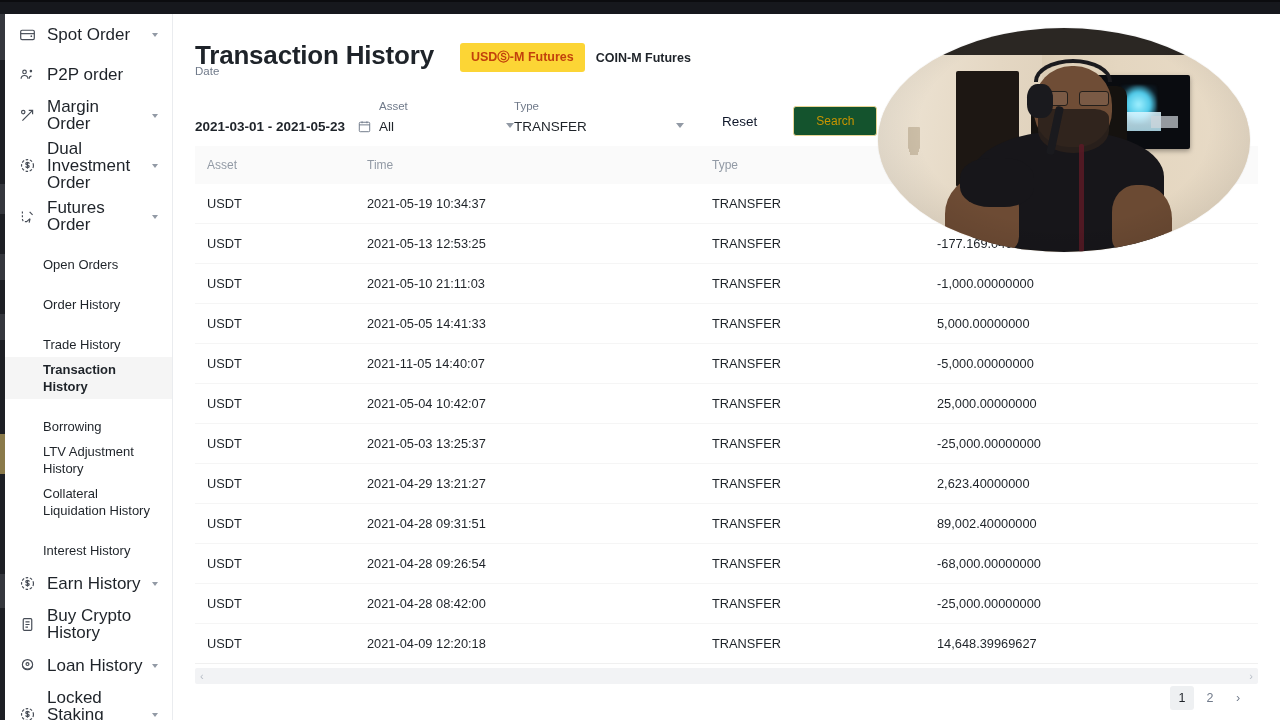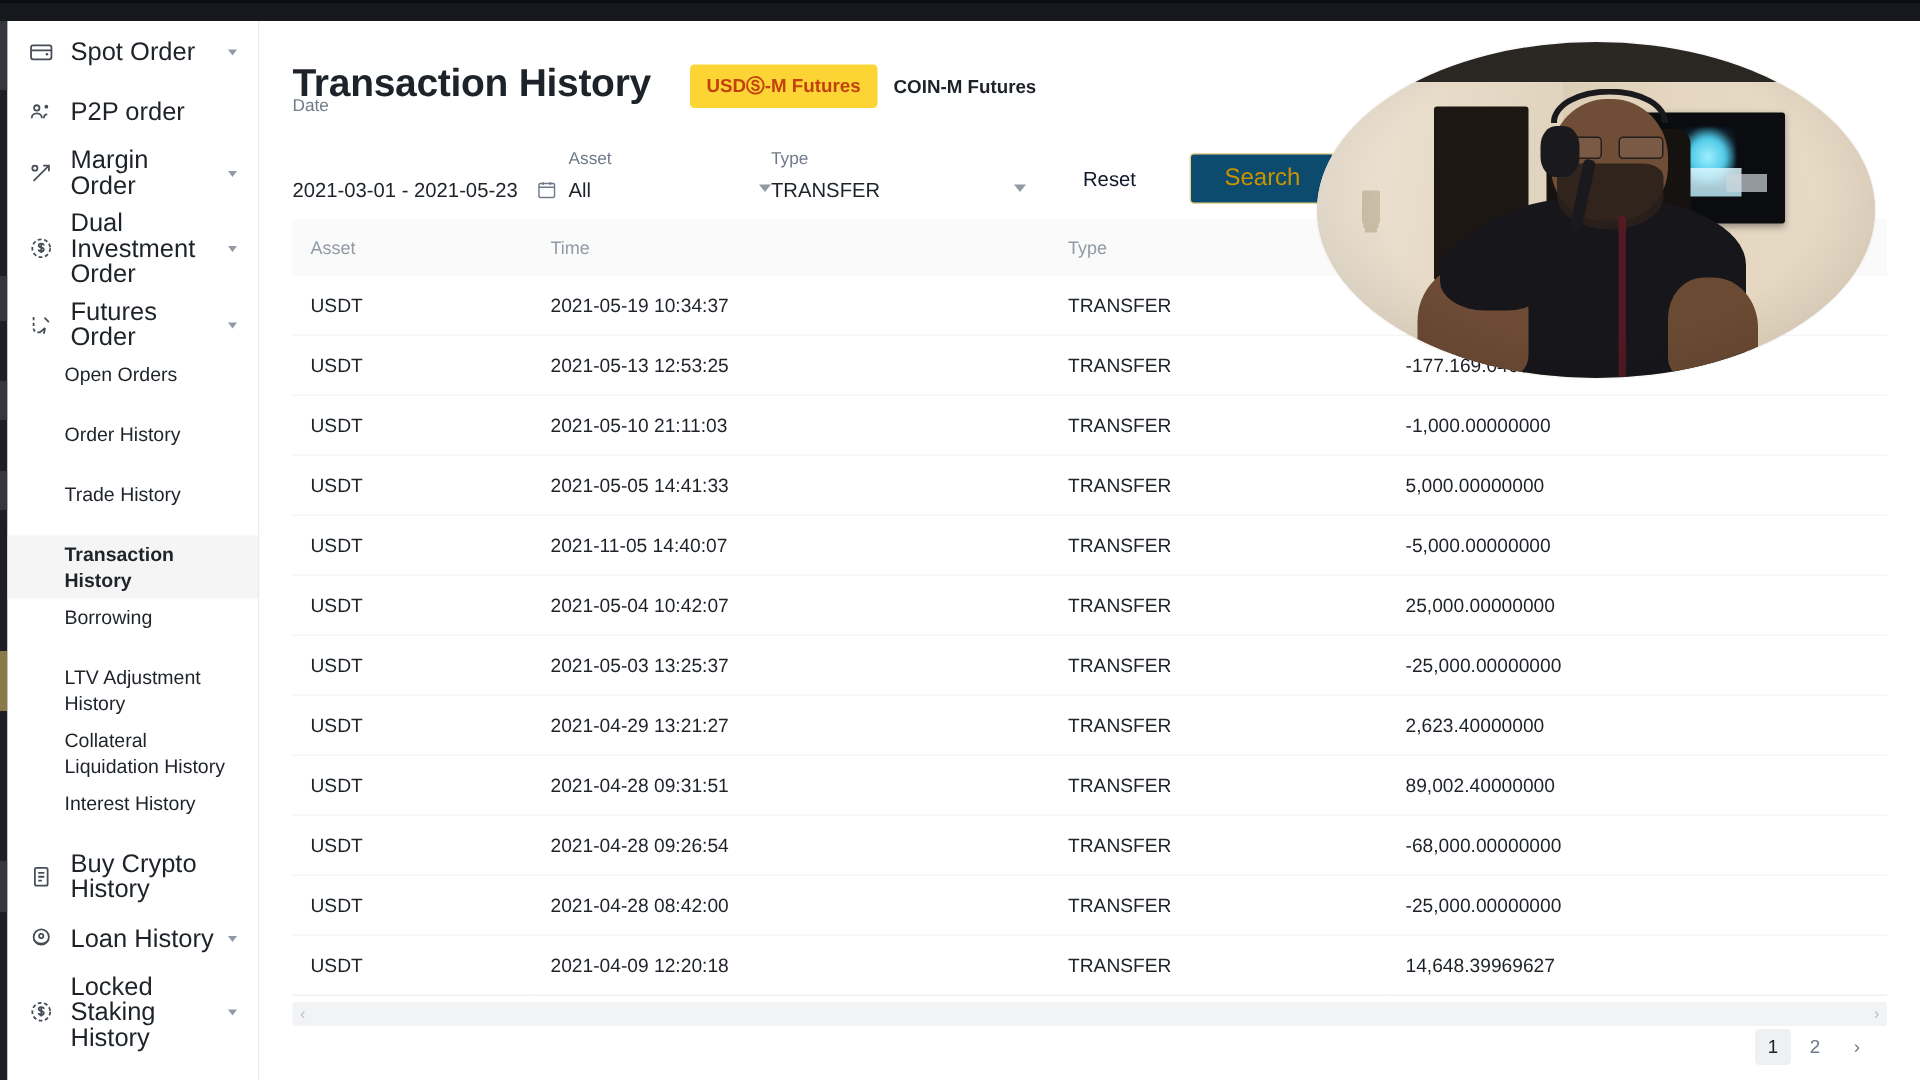--- a/index.html
+++ b/index.html
@@ -102,21 +102,21 @@
     width: 0; height: 0;
     border-left: 3.5px solid transparent;
     border-right: 3.5px solid transparent;
     border-top: 4px solid #929aa5;
   }
 
   
   .nav-sub {
     position: relative;
     display: flex;
-    align-items: flex-start;
+    align-items: flex-end;
     min-height: 40px;
     padding: 4px 14px 4px 38px;
     cursor: pointer;
   }
   .nav-sub .nav-label { font-size: 13px; color: #1e2329; }
   .nav-sub.active {
     background: #f5f5f5;
   }
   .nav-sub.active .nav-label {
     font-weight: bold;
@@ -185,21 +185,21 @@
     margin-bottom: 7px;
   }
   .field-value {
     font-size: 13.5px;
     color: #1e2329;
     display: flex;
     align-items: center;
   }
 
   .f-date { width: 180px; gap: 35px; }
-  .f-date .field-value { gap: 5px; }
+  .f-date .field-value { gap: 5px; font-weight: bold; }
   .cal-ico { margin-left: 8px; color: #707a8a; display: flex; }
 
   .f-asset { width: 135px; margin-left: 4px; }
   .f-type  { width: 170px; margin-left: 0px; }
   .sel-row {
     display: flex;
     align-items: center;
     justify-content: space-between;
     width: 100%;
     cursor: pointer;
@@ -221,27 +221,27 @@
   .btn-reset {
     font-size: 13.5px;
     color: #0f172a;
     padding: 7px 12px;
     cursor: pointer;
     background: none;
     border: none;
     font-family: "Liberation Sans", sans-serif;
   }
   .btn-search {
-    font-size: 16px;
+    font-size: 12px;
     color: #c99400;
     padding: 7px 22px;
     margin-left: 24px;
     border: 1px solid #e8d594;
     border-radius: 3px;
-    background: #0c4a6e;
+    background: #14532d;
     cursor: pointer;
     font-family: "Liberation Sans", sans-serif;
   }
 
   
   .table-wrap {
     margin: 12px 0 0 22px;
     width: 1063px;
   }
   table {
@@ -588,20 +588,30 @@
     <div class="nav-sub">
       <span class="nav-label">LTV Adjustment History</span>
     </div>
     <div class="nav-sub">
       <span class="nav-label">Collateral Liquidation History</span>
     </div>
     <div class="nav-sub">
       <span class="nav-label">Interest History</span>
     </div>
 
+    <div class="nav-item">
+      <span class="ico">
+        <svg width="17" height="17" viewBox="0 0 20 20" fill="none" stroke="currentColor" stroke-width="1.4">
+          <circle cx="10" cy="10" r="7" stroke-dasharray="3 2"></circle>
+          <path d="M10 6.2v7.6M12 7.8c0-.9-.9-1.5-2-1.5s-2 .6-2 1.5.9 1.3 2 1.6 2 .7 2 1.6-.9 1.5-2 1.5-2-.6-2-1.5"></path>
+        </svg>
+      </span>
+      <span class="nav-label">Earn History</span>
+      <span class="caret"></span>
+    </div>
 
     <div class="nav-item">
       <span class="ico">
         <svg width="17" height="17" viewBox="0 0 20 20" fill="none" stroke="currentColor" stroke-width="1.4">
           <rect x="5" y="3" width="10" height="14" rx="1.3"></rect>
           <path d="M7.6 7h4.8M7.6 10h4.8M7.6 13h3"></path>
         </svg>
       </span>
       <span class="nav-label">Buy Crypto History</span>
     </div>

